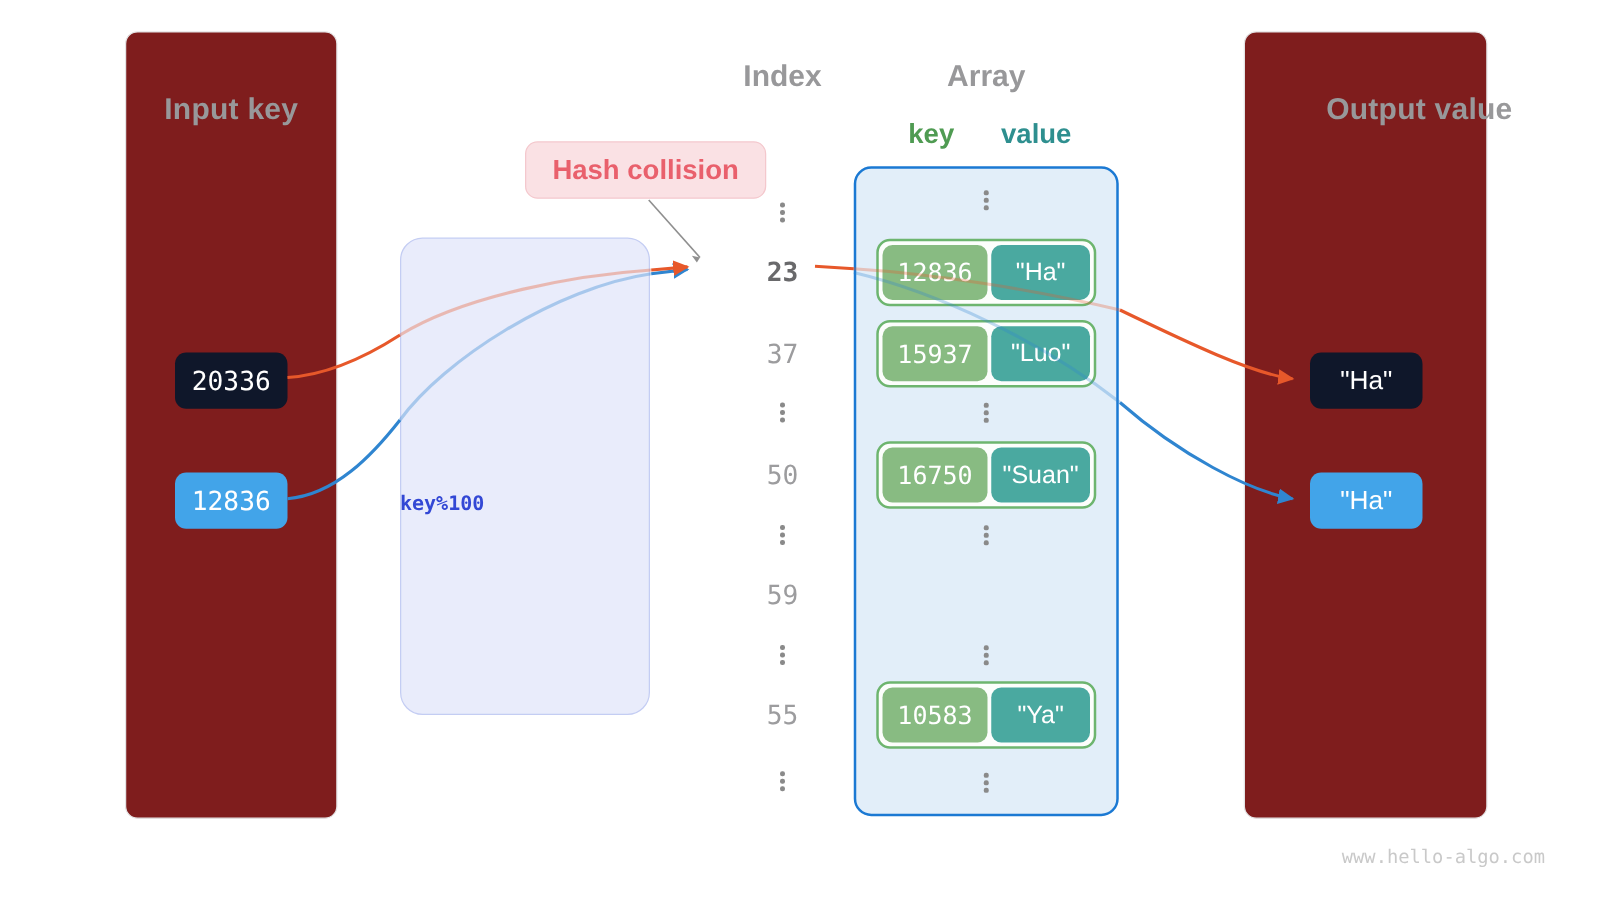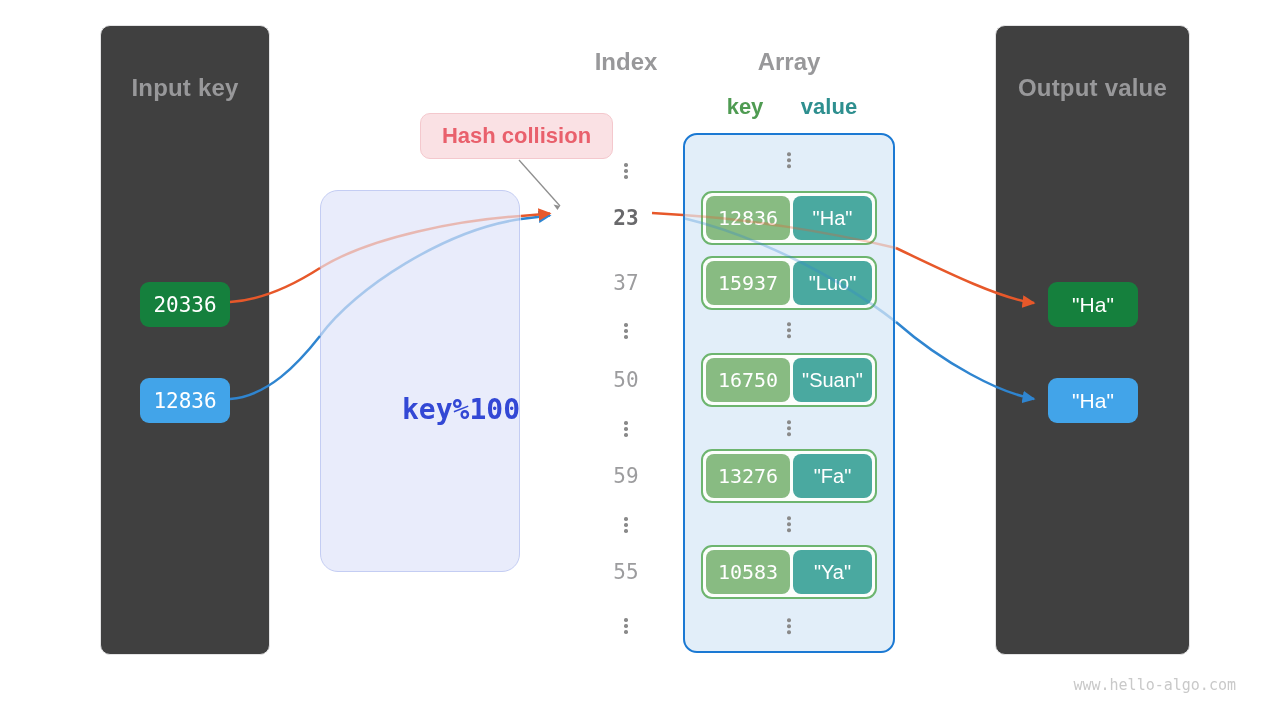--- a/index.html
+++ b/index.html
@@ -6,55 +6,55 @@
     --sans: "Liberation Sans", "DejaVu Sans", sans-serif;
     --mono: "DejaVu Sans Mono", "Liberation Mono", monospace;
   }
   html,body{margin:0;padding:0;background:#ffffff;}
   .canvas{
     position:relative; width:1280px; height:720px; background:#ffffff;
     overflow:hidden; font-family:var(--sans);
   }
   
   .side-panel{
-    position:absolute; background:#404040; border:1px solid #e4e4e5;
+    position:absolute; background:#7f1d1d; border:1px solid #e4e4e5;
     border-radius:10px; box-sizing:border-box;
   }
   .panel-input{left:100px; top:25px; width:170px; height:630px;}
-  .panel-output{left:995px; top:25px; width:195px; height:630px;}
+  .panel-output{left:995px; top:25px; width:195px; height:630px;padding-left:43px;}
   .panel-title{
     position:absolute; width:100%; top:48px; text-align:center;
     font-size:24px; font-weight:700; color:#98989a; letter-spacing:.2px;
   }
   
   .chip{
     position:absolute; width:90px; height:45px; border-radius:9px;
     display:flex; align-items:center; justify-content:center;
     color:#ffffff; font-size:21px;
   }
   .chip.mono{font-family:var(--mono);}
-  .chip.orange{background:#15803d;}
+  .chip.orange{background:#0f172a;}
   .chip.blue{background:#42a4e9;}
   .chip-key1{left:140px; top:282px;}
   .chip-key2{left:140px; top:378px;}
   .chip-out1{left:1048px; top:282px;}
   .chip-out2{left:1048px; top:378px;}
   
   .hash-box{
     position:absolute; left:320px; top:190px; width:200px; height:382px;
     background:#e9ecfb; border:1.5px solid #c4cdf3; border-radius:18px;
     box-sizing:border-box;
   }
   .hash-name{
     position:absolute; left:320px; top:344px; width:200px; text-align:center;
     font-size:23px; color:#3a52d9;
   }
   .hash-formula{
-    position:absolute; left:320px; top:393px; width:200px; text-align:right;
-    font-size:28px; font-weight:700; color:#3348d5; font-family:var(--mono);
+    position:absolute; left:320px; top:393px; width:200px; text-align:left;
+    font-size:16px; font-weight:700; color:#3348d5; font-family:var(--mono);
   }
   
   .collision{
     position:absolute; left:420px; top:113px; width:193px; height:46px;
     background:#fae1e4; border:1.5px solid #f4c8cd; border-radius:10px;
     display:flex; align-items:center; justify-content:center;
     font-size:22px; font-weight:700; color:#e9606c; box-sizing:border-box;
   }
   
   .col-header{
@@ -204,26 +204,20 @@
           <div class="kbox">16750</div>
           <div class="vbox">"Suan"</div>
         </div>
       </div>
       <div class="row" style="top: 428px;">
         <span class="vdots">
           <span class="dot"></span>
           <span class="dot"></span>
           <span class="dot"></span>
         </span>
-      </div>
-      <div class="row" style="top: 476px;">
-        <div class="entry">
-          <div class="kbox">13276</div>
-          <div class="vbox">"Fa"</div>
-        </div>
       </div>
       <div class="row" style="top: 524px;">
         <span class="vdots">
           <span class="dot"></span>
           <span class="dot"></span>
           <span class="dot"></span>
         </span>
       </div>
       <div class="row" style="top: 572px;">
         <div class="entry">

